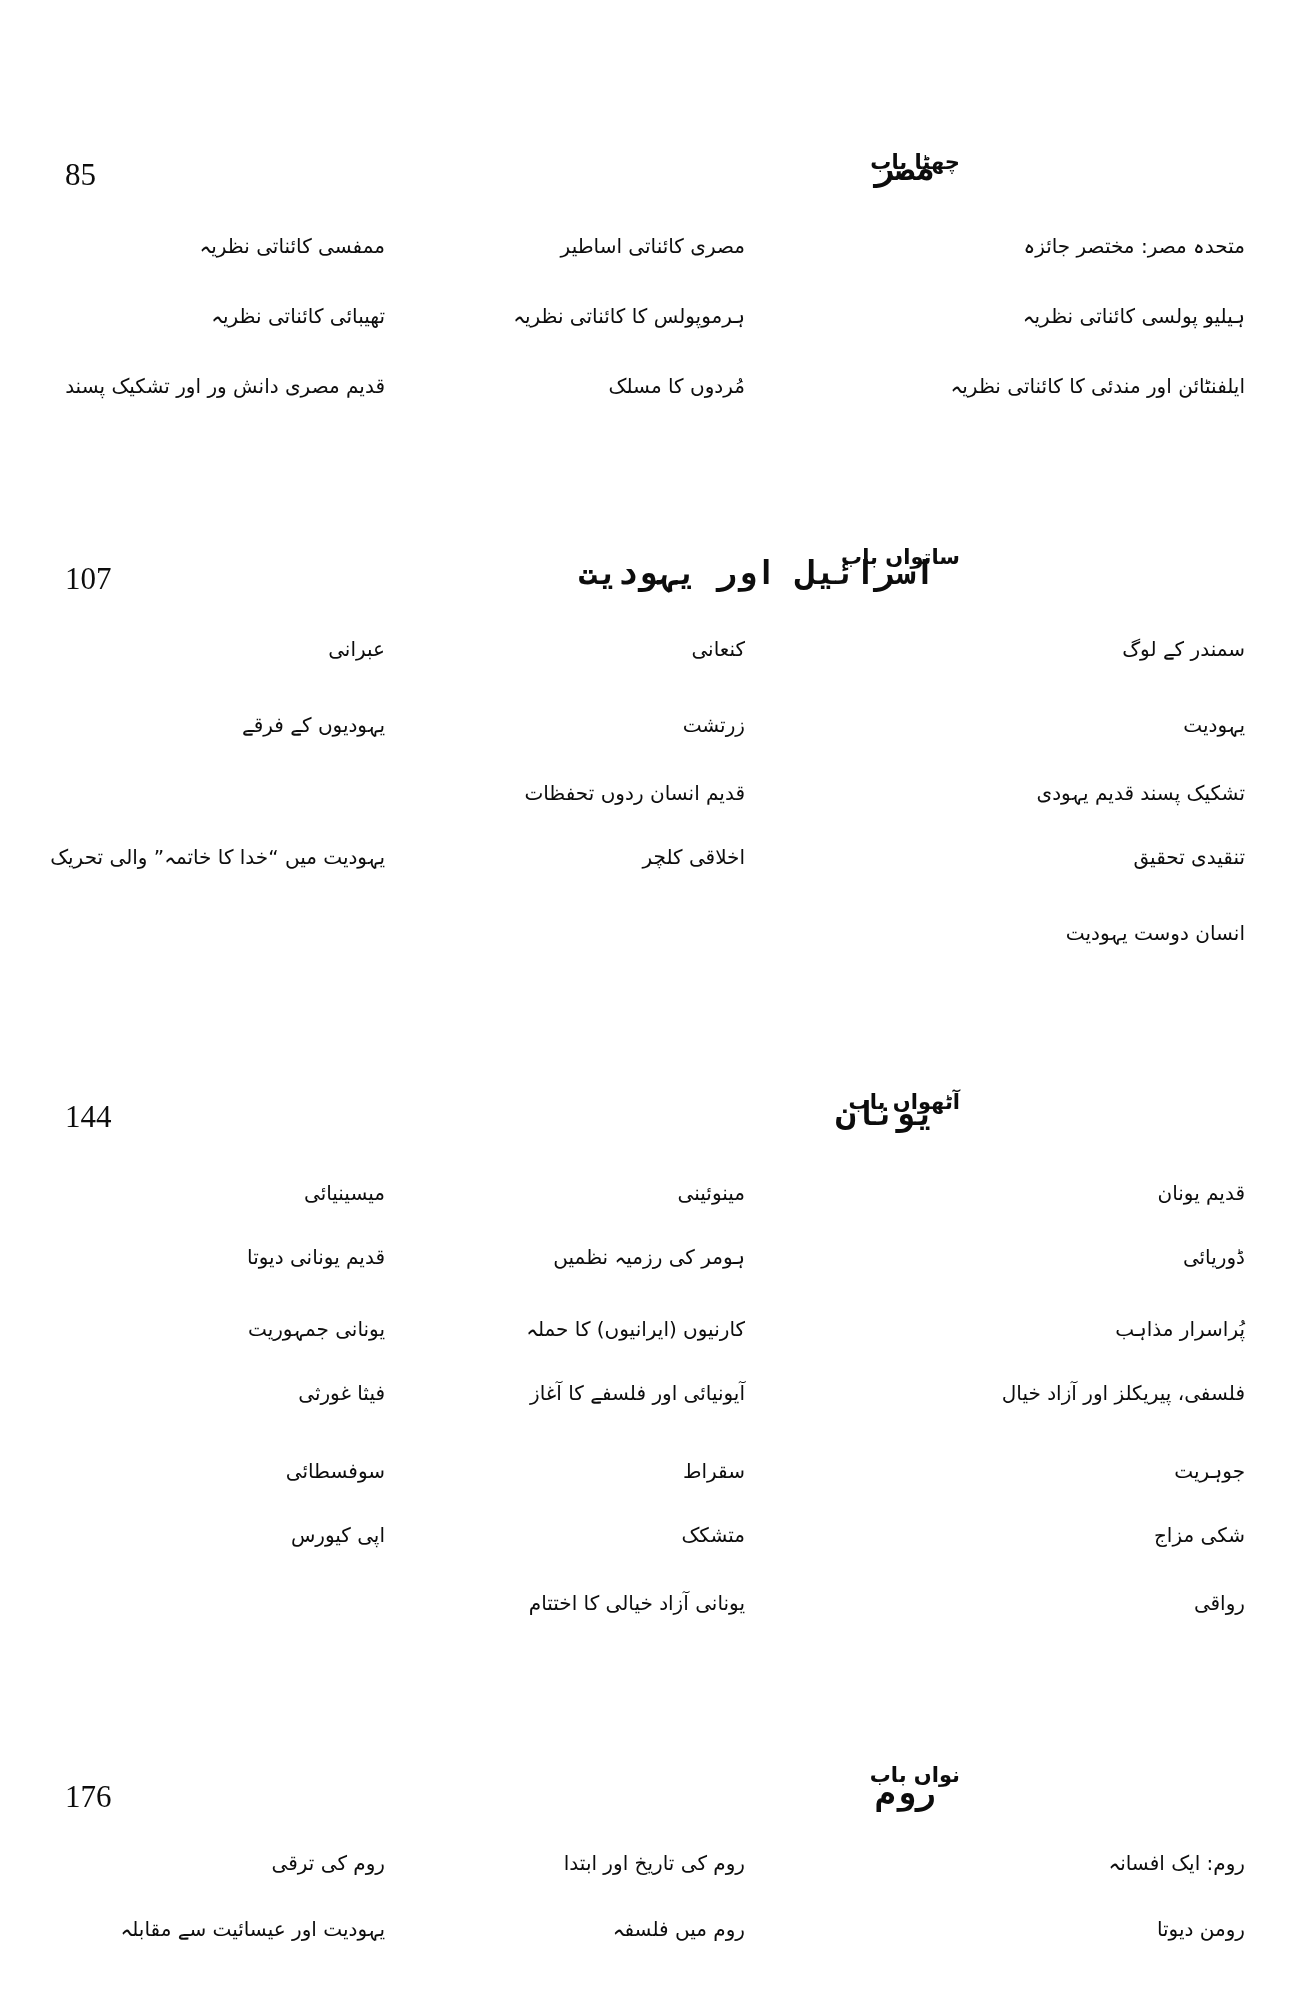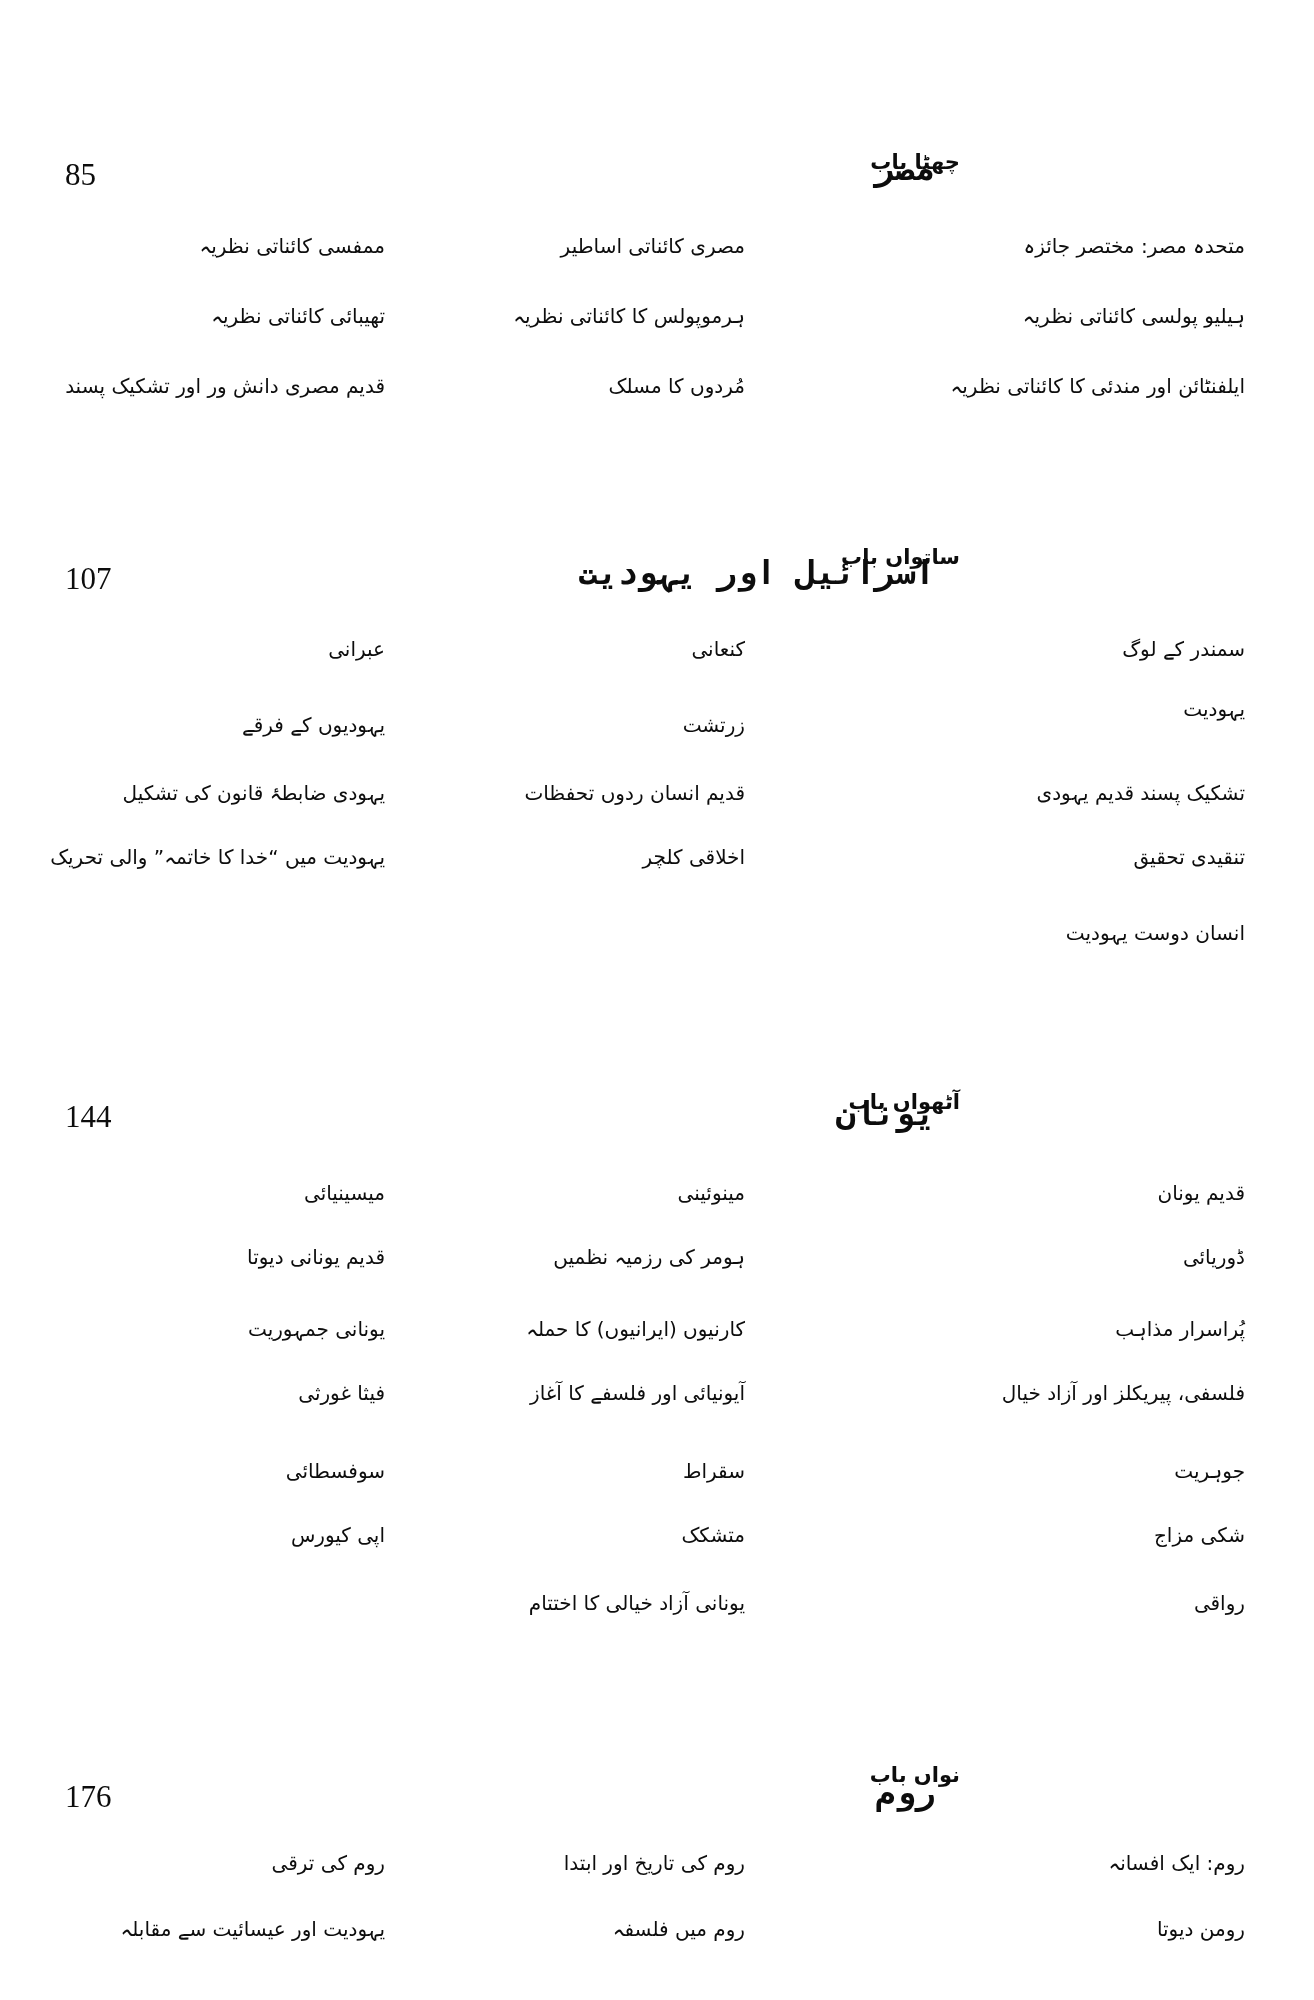--- a/index.html
+++ b/index.html
@@ -67,27 +67,26 @@
   <div class="cell" style="top:373px;right:929px">قدیم مصری دانش ور اور تشکیک پسند</div>
 
   <div class="ch-heading" style="top:498px;right:354px">ساتواں باب</div>
   <div class="ch-title" style="top:556px;right:379px">اسرائیل اور یہودیت</div>
   <div class="page-num" style="top:562px;left:65px">107</div>
 
   <div class="cell" style="top:636px;right:69px">سمندر کے لوگ</div>
   <div class="cell" style="top:636px;right:569px">کنعانی</div>
   <div class="cell" style="top:636px;right:929px">عبرانی</div>
 
-  <div class="cell" style="top:696px;right:69px">یہودیت</div>
+  <div class="cell" style="top:712px;right:69px">یہودیت</div>
   <div class="cell" style="top:712px;right:569px">زرتشت</div>
   <div class="cell" style="top:712px;right:929px">یہودیوں کے فرقے</div>
 
   <div class="cell" style="top:780px;right:69px">تشکیک پسند قدیم یہودی</div>
   <div class="cell" style="top:780px;right:569px">قدیم انسان ردوں تحفظات</div>
-  <div class="cell" style="top:780px;right:929px">یہودی ضابطۂ قانون کی تشکیل</div>
 
   <div class="cell" style="top:844px;right:69px">تنقیدی تحقیق</div>
   <div class="cell" style="top:844px;right:569px">اخلاقی کلچر</div>
   <div class="cell" style="top:844px;right:929px">یہودیت میں “خدا کا خاتمہ” والی تحریک</div>
 
   <div class="cell" style="top:920px;right:69px">انسان دوست یہودیت</div>
 
   <div class="ch-heading" style="top:1043px;right:354px">آٹھواں باب</div>
   <div class="ch-title" style="top:1097px;right:379px">یونان</div>
   <div class="page-num" style="top:1100px;left:65px">144</div>

